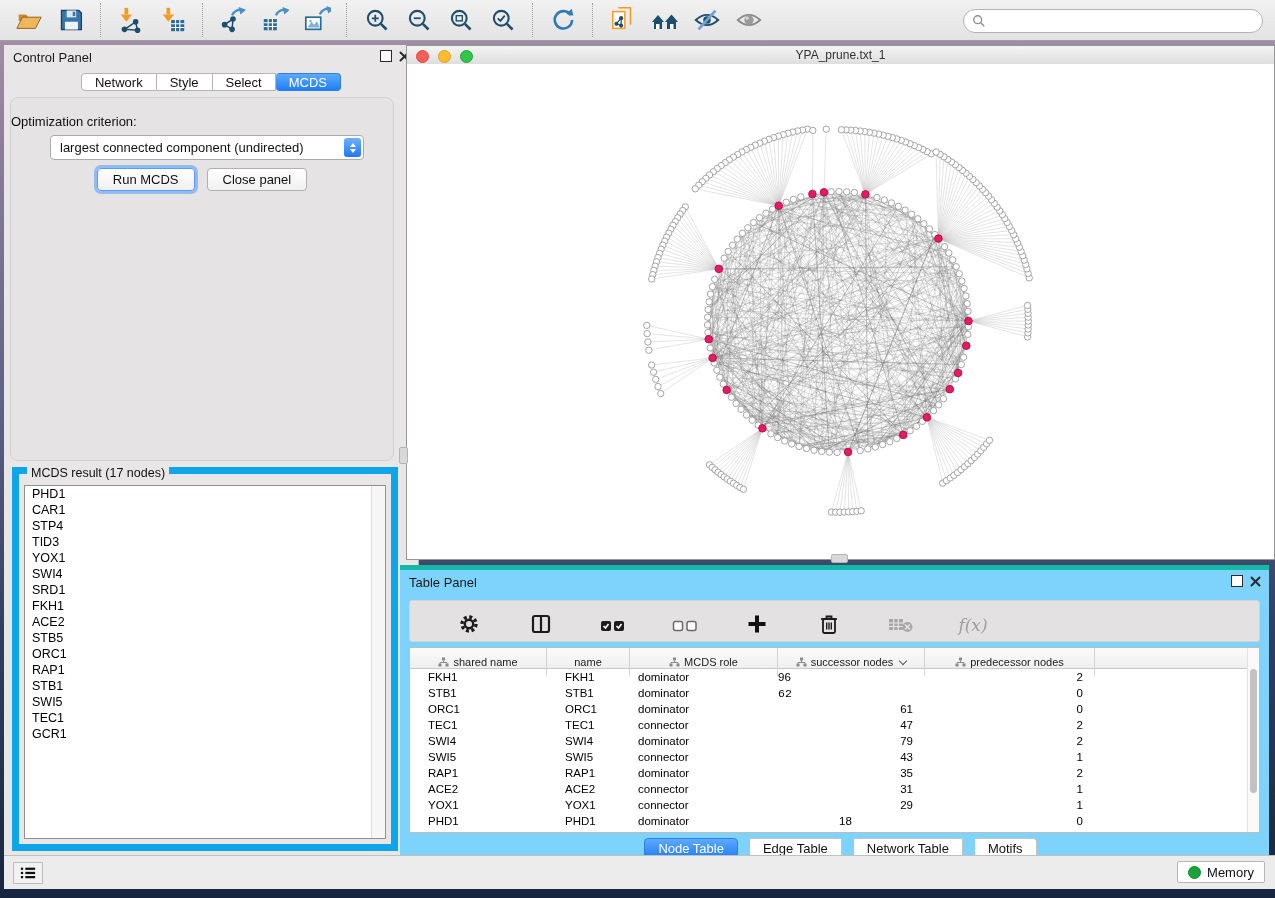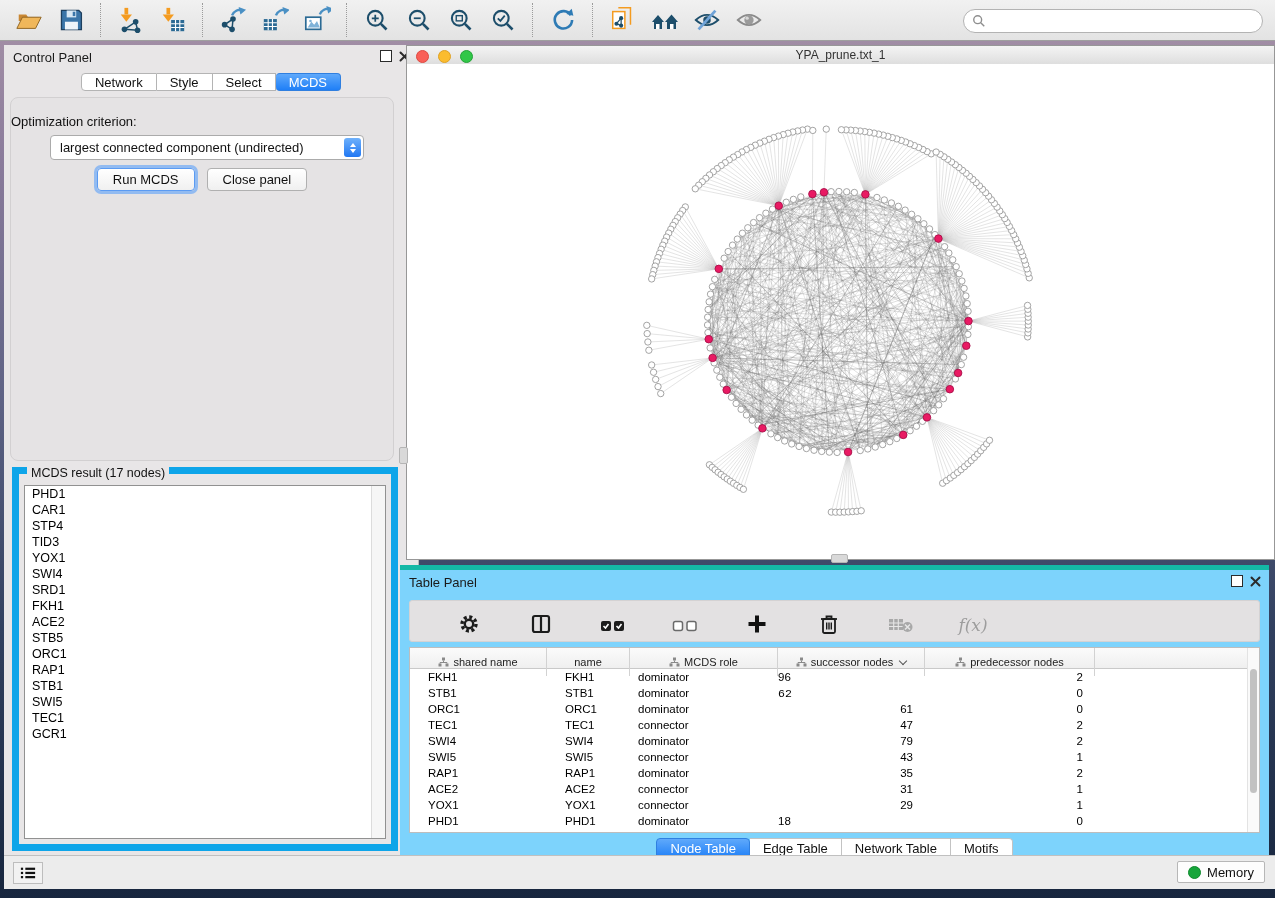--- a/index.html
+++ b/index.html
@@ -67,21 +67,21 @@
   .fx-label{font-family:"DejaVu Serif","Liberation Serif",serif;font-style:italic;font-size:17px;color:#9d9d9d;}
   .data-table{position:absolute;left:9px;top:77px;width:851px;height:186px;background:#fff;border:1px solid #bdbdbd;box-sizing:border-box;overflow:hidden;}
   .thead{display:flex;height:20px;background:linear-gradient(#fbfbfb,#efefef);border-bottom:1px solid #c9c9c9;}
   .th{display:flex;align-items:center;justify-content:center;gap:4px;font-size:11px;color:#222;border-right:1px solid #d2d2d2;box-sizing:border-box;height:28px;}
   .sort-chevron{width:5px;height:5px;border-right:1.5px solid #555;border-bottom:1.5px solid #555;transform:rotate(45deg);margin-left:3px;margin-top:-3px;}
   .trow{display:flex;height:16px;align-items:center;}
   .td{font-size:11.5px;color:#000;box-sizing:border-box;white-space:nowrap;overflow:hidden;}
   .vscroll{position:absolute;right:0;top:0;bottom:0;width:11px;background:#fafafa;border-left:1px solid #e3e3e3;}
   .vthumb{position:absolute;left:1.5px;width:7px;border-radius:4px;background:#c2c2c2;}
   .tp-tabs{position:absolute;left:0;right:0;top:268px;display:flex;justify-content:center;}
-  .tp-tab{height:21px;padding:0 13px;font-size:13px;background:#fff;border:1px solid #c3c3c3;border-left:none;display:flex;align-items:center;color:#111;}
+  .tp-tab{height:21px;padding:0 13px;font-size:13px;background:#fff;border:1px solid #c3c3c3;border-left:none;display:flex;align-items:center;color:#111;margin-left:12px;}
   .tp-tab:first-child{border-left:1px solid #c3c3c3;border-radius:4px 0 0 4px;}
   .tp-tab:last-child{border-radius:0 4px 4px 0;}
   .tp-tab.active{background:linear-gradient(#5fa9fb,#1f7ff7);color:#fff;border-color:#2f7fe0;border-radius:4px;}
 
   
   .status-bar{position:absolute;left:4px;top:855px;width:1271px;height:33px;background:#ececec;border-top:1px solid #c0c0c0;}
   .list-btn{position:absolute;left:9px;top:6px;width:30px;height:22px;background:#f2f2f2;border:1px solid #bdbdbd;display:flex;align-items:center;justify-content:center;}
   .memory-btn{position:absolute;right:10px;top:5px;height:22px;background:#fdfdfd;border:1px solid #b7b7b7;border-radius:2px;display:flex;align-items:center;gap:6px;padding:0 10px;font-size:13px;color:#111;}
   .mem-dot{width:11px;height:11px;border-radius:50%;background:#17a53b;border:1px solid #0e8a2d;}
   .x-icon line{stroke:#2b2b2b;stroke-width:2;stroke-linecap:round;}
@@ -1456,21 +1456,21 @@
           <div class="td" style="width: 137px; text-align: left; padding: 0px 0px 0px 18px;">YOX1</div>
           <div class="td" style="width: 83px; text-align: left; padding: 0px 0px 0px 18px;">YOX1</div>
           <div class="td" style="width: 148px; text-align: left; padding: 0px 0px 0px 8px;">connector</div>
           <div class="td" style="width: 147px; text-align: right; padding: 0px 12px 0px 0px;">29</div>
           <div class="td" style="width: 170px; text-align: right; padding: 0px 12px 0px 0px;">1</div>
         </div>
         <div class="trow">
           <div class="td" style="width: 137px; text-align: left; padding: 0px 0px 0px 18px;">PHD1</div>
           <div class="td" style="width: 83px; text-align: left; padding: 0px 0px 0px 18px;">PHD1</div>
           <div class="td" style="width: 148px; text-align: left; padding: 0px 0px 0px 8px;">dominator</div>
-          <div class="td" style="width: 147px; text-align: left; padding: 0px 12px 0px 0px;">18</div>
+          <div class="td" style="width: 147px; text-align: center; padding: 0px 12px 0px 0px;">18</div>
           <div class="td" style="width: 170px; text-align: right; padding: 0px 12px 0px 0px;">0</div>
         </div>
       </div>
     <div class="vscroll">
       <div class="vthumb" style="top:21px;height:124px;"></div>
     </div>
   </div>
   <div class="tp-tabs">
       <button class="tp-tab active">Node Table</button>
       <button class="tp-tab">Edge Table</button>

